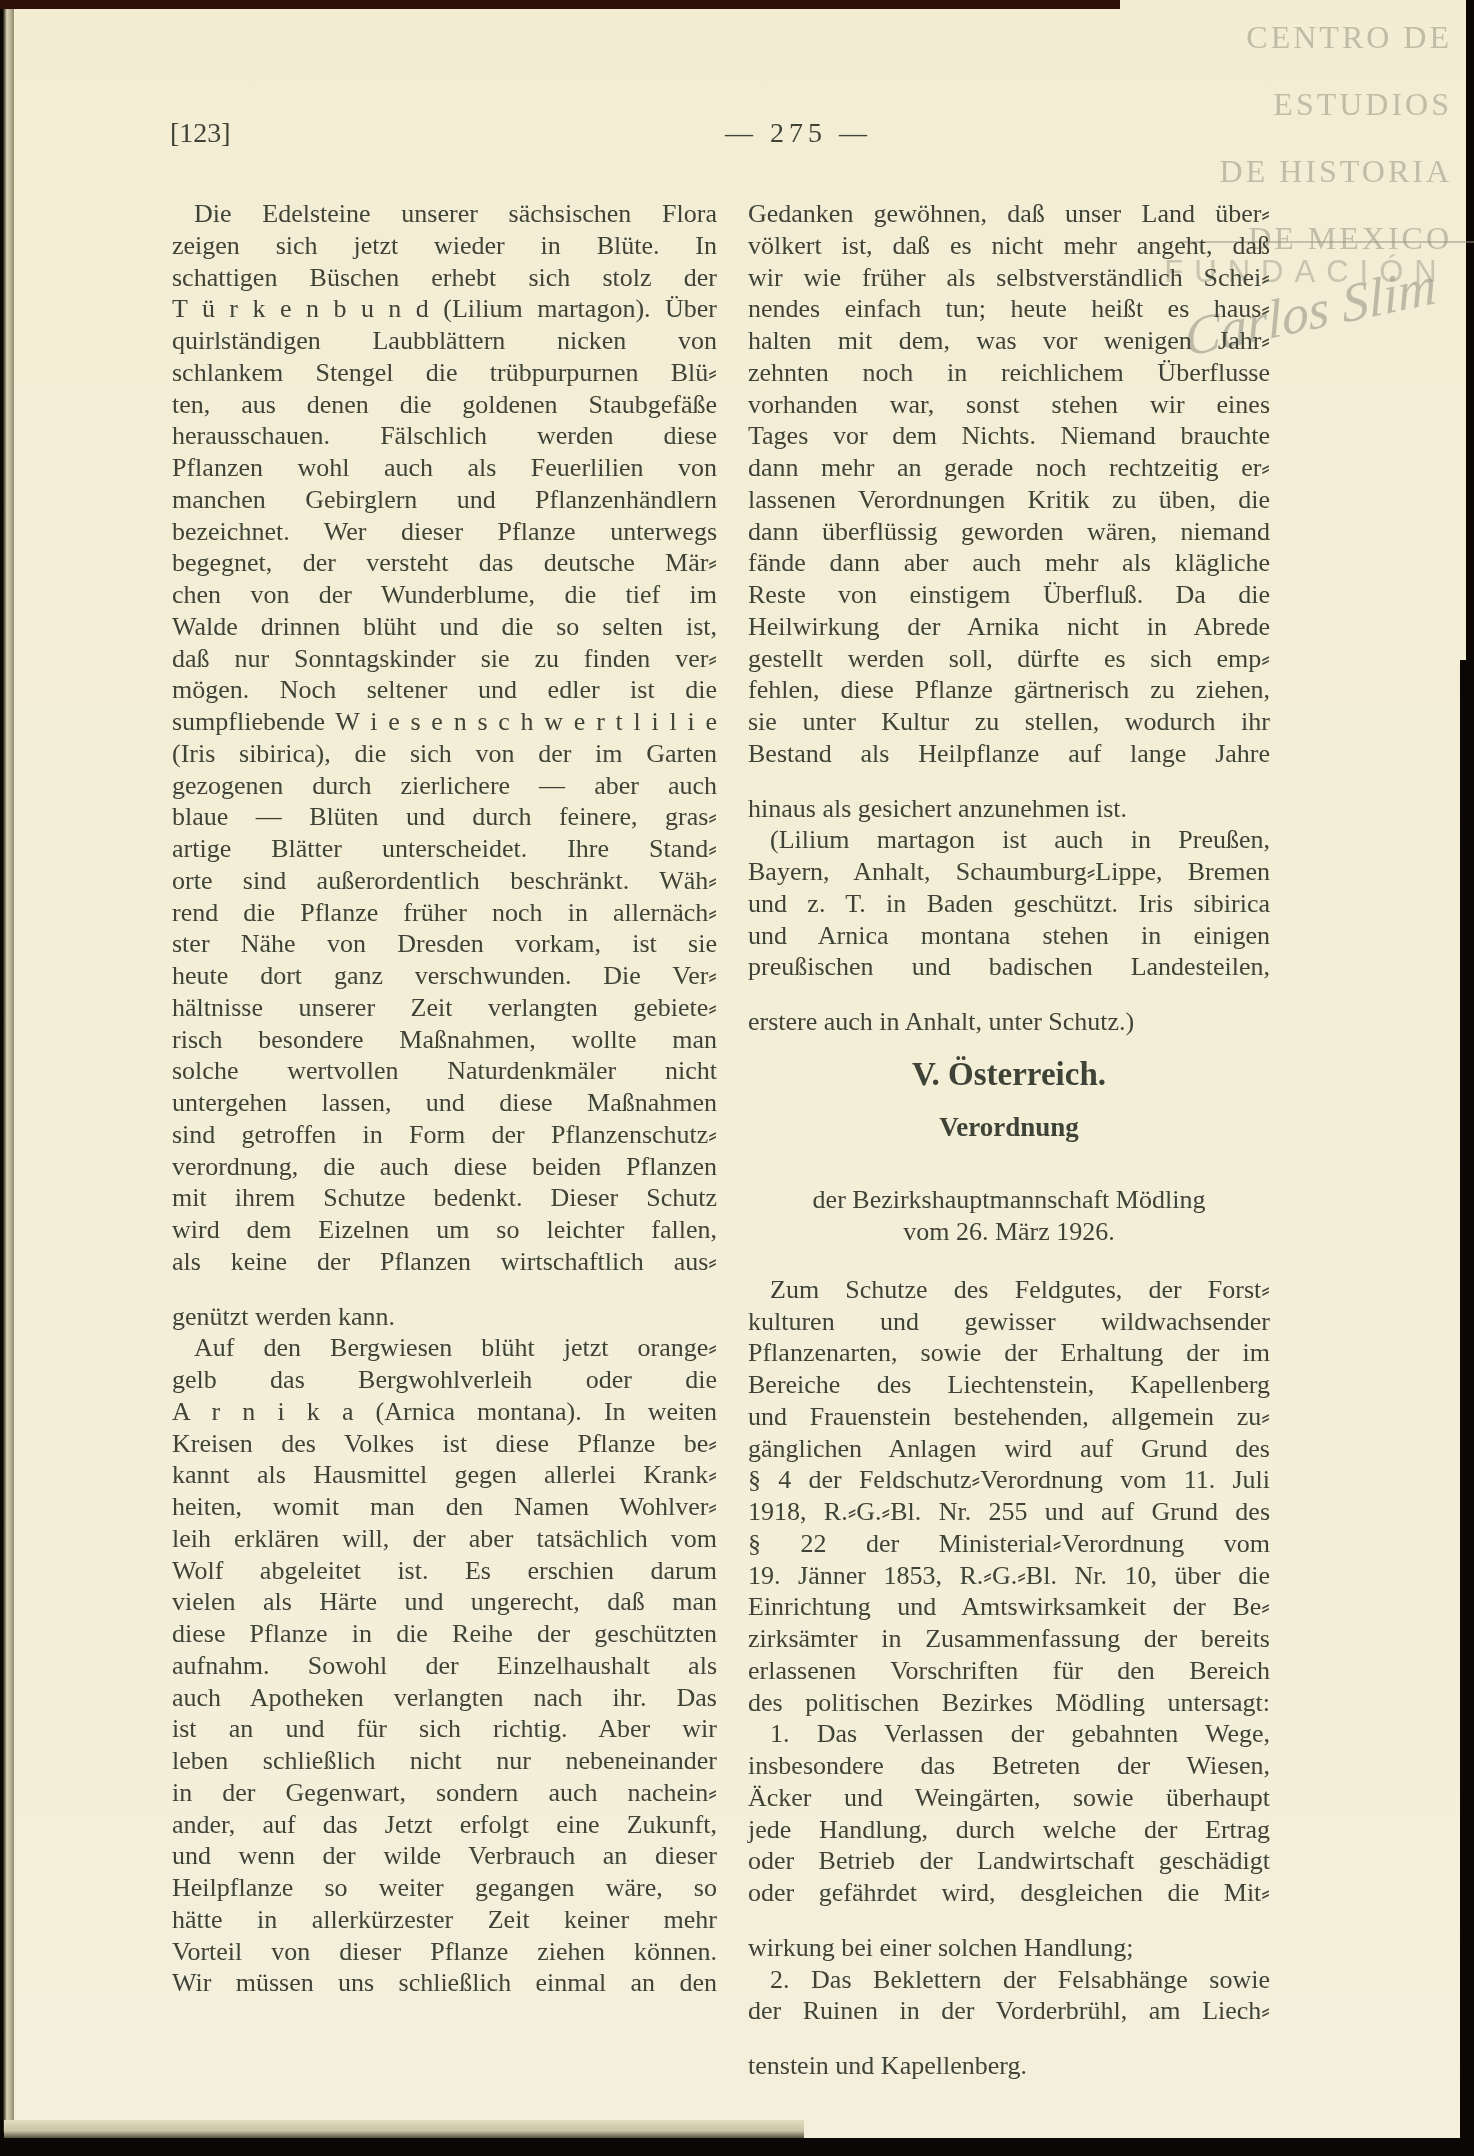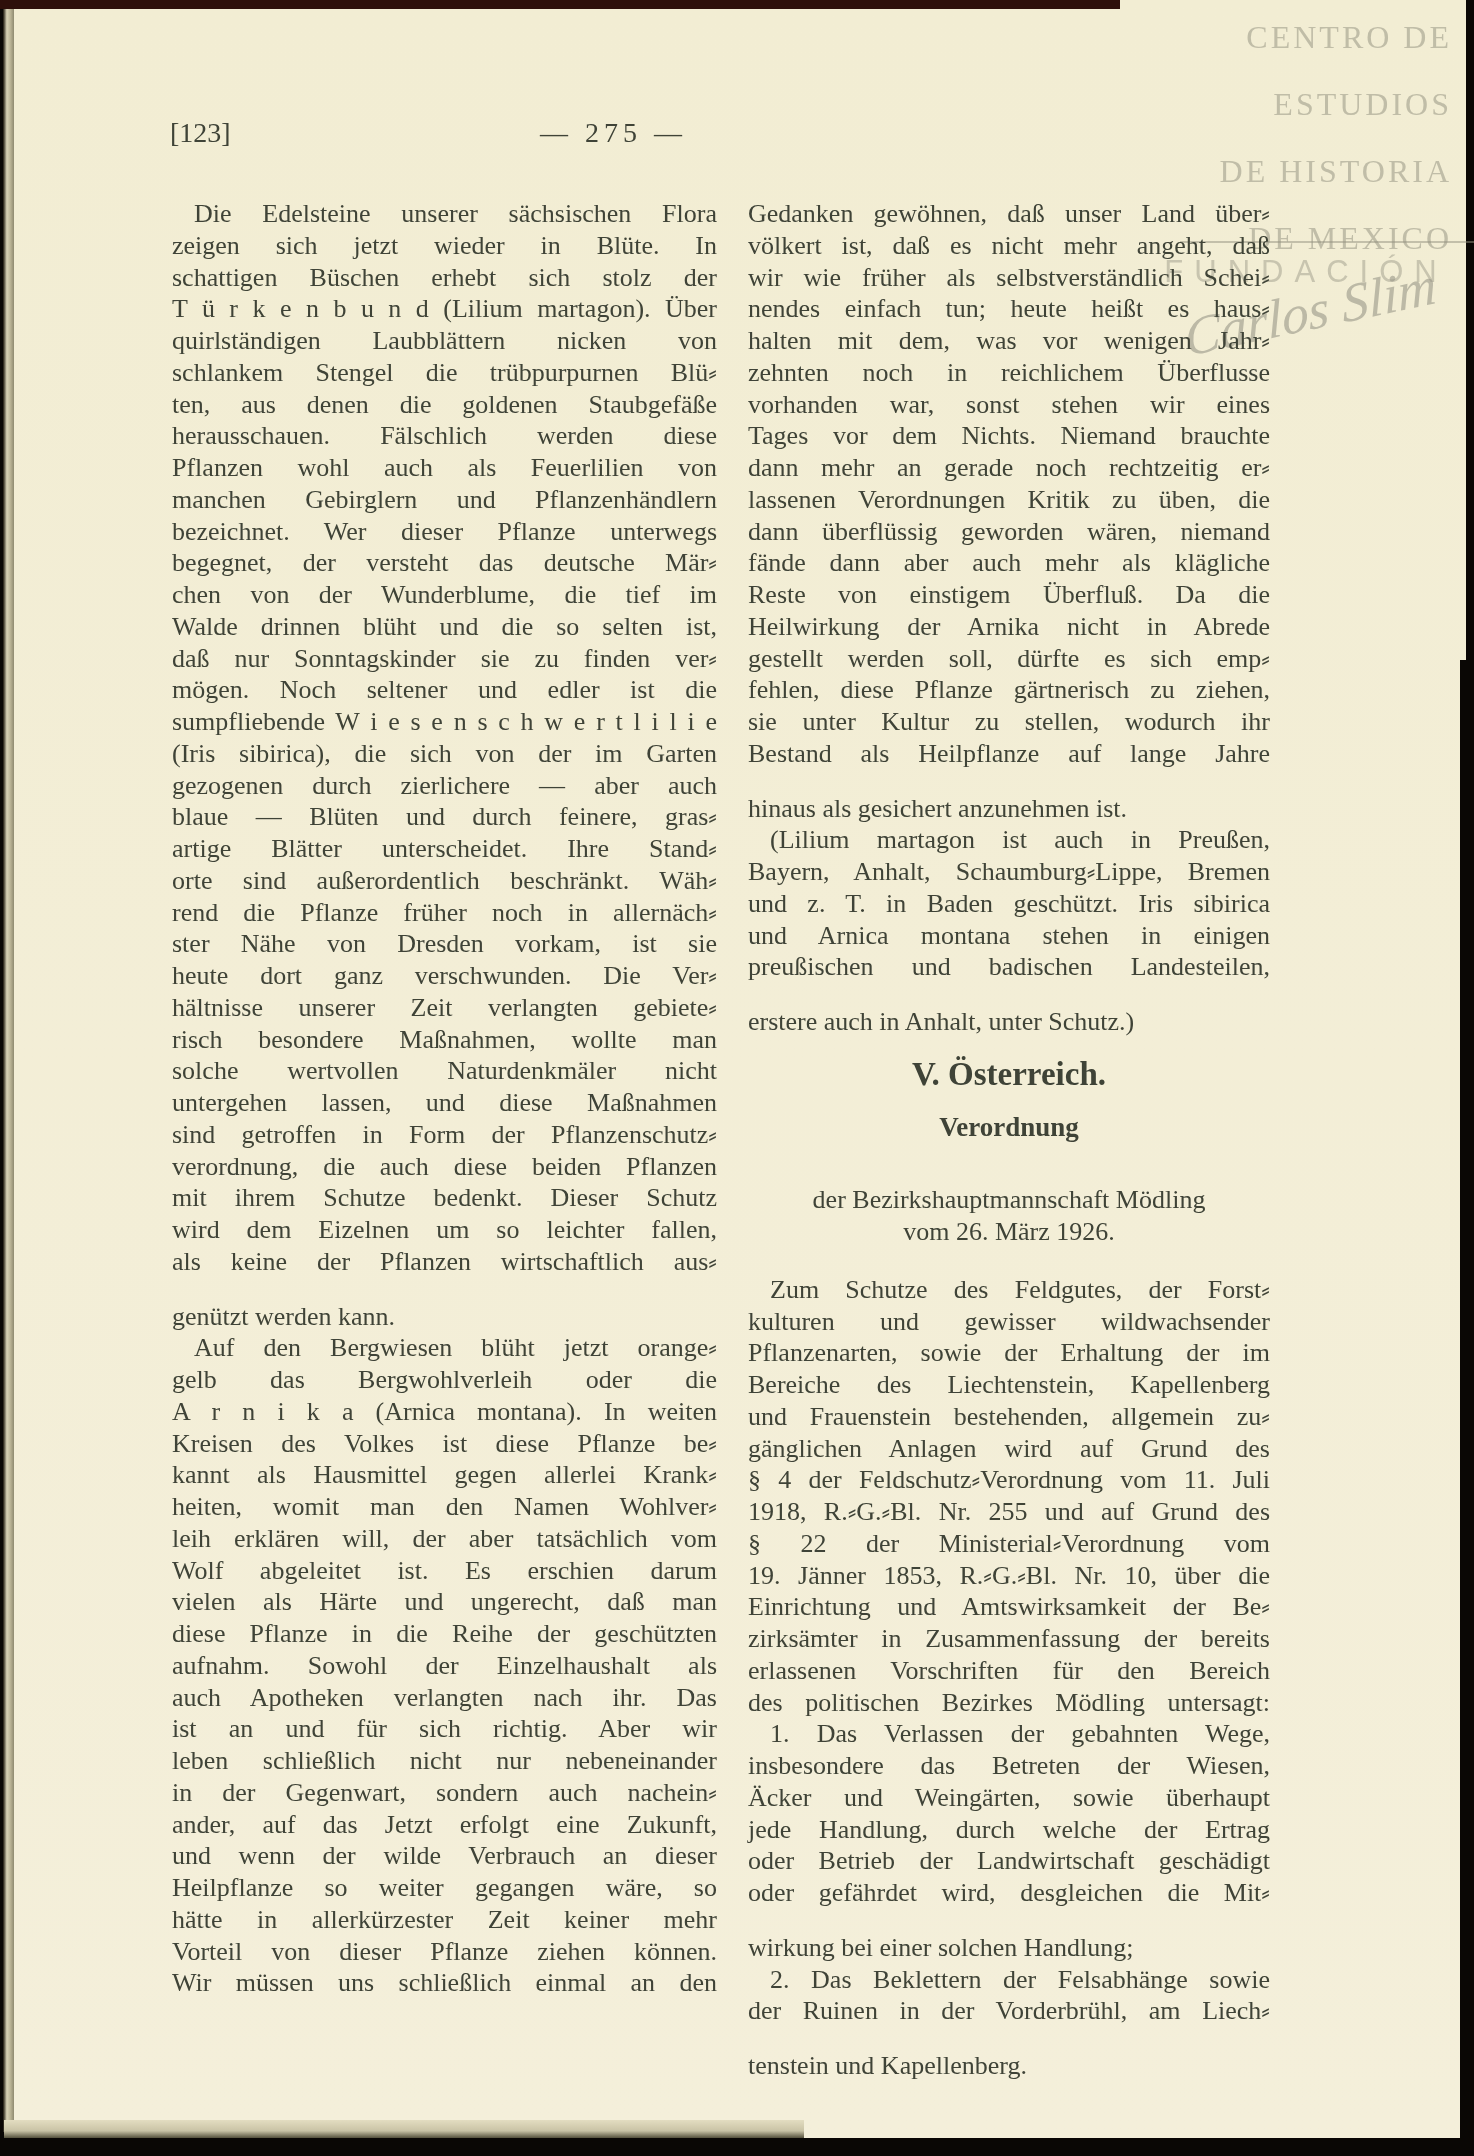--- a/index.html
+++ b/index.html
@@ -33,21 +33,21 @@
   }
   .scan-right-shadow{
     position:absolute;left:1460px;top:660px;width:14px;height:1496px;
     background:#0a0705;z-index:3;
   }
   
   .folio{
     position:absolute;left:170px;top:116px;font-size:28px;line-height:34px;z-index:2;
   }
   .pagenum{
-    position:absolute;left:540px;top:116px;width:300px;text-align:left;
+    position:absolute;left:572px;top:116px;width:300px;text-align:right;
     font-size:28px;line-height:34px;letter-spacing:5px;z-index:2;
   }
   
   .col{position:absolute;top:198px;z-index:2;}
   .col-left{left:172px;width:545px;}
   .col-right{left:748px;width:522px;}
   .tl{
     font-size:26px;height:31.75px;line-height:31.75px;
     text-align:justify;text-align-last:justify;
     white-space:normal;

